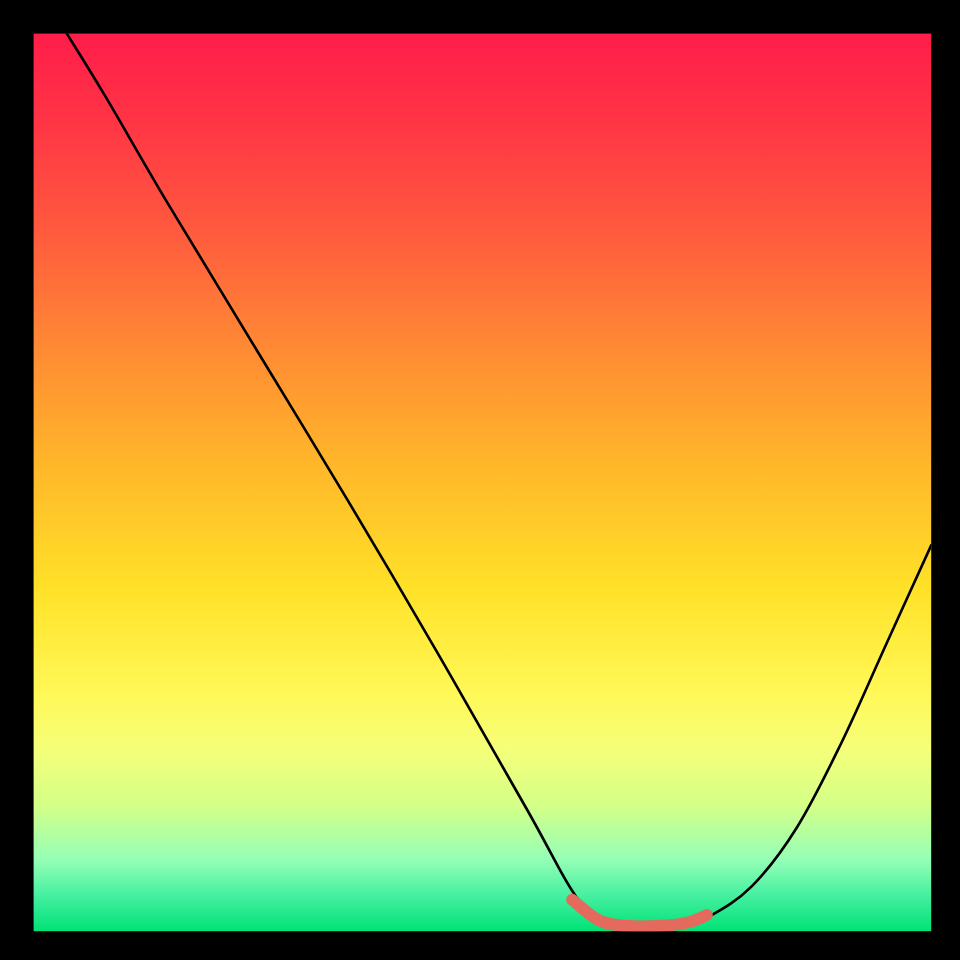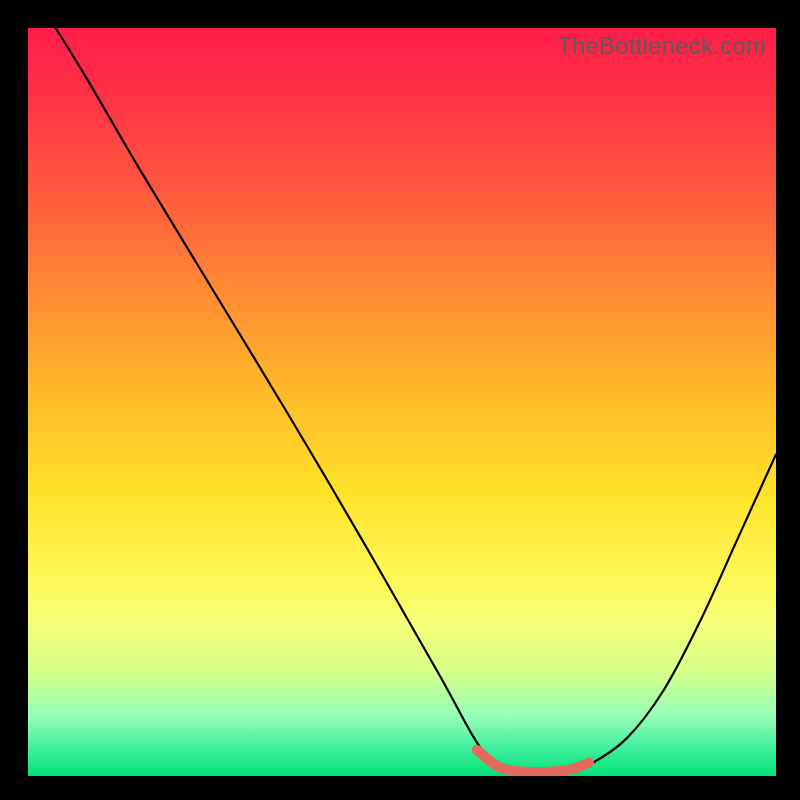--- a/index.html
+++ b/index.html
@@ -36,19 +36,18 @@
     position: absolute;
     left: 0; top: 0;
     width: 748px; height: 748px;
   }
 </style>
 </head>
 <body>
 
 <div class="stage">
   <div class="plot">
-    <div class="watermark">TheBottleneck.com</div>
     <svg class="overlay" viewBox="0 0 748 748" preserveAspectRatio="none">
       <path id="curve-path" fill="none" stroke="#000000" stroke-width="2.2" stroke-linejoin="round" stroke-linecap="round" d="M 27.68 0.00 C 33.47 9.42, 44.63 26.78, 59.84 52.36 C 75.05 77.94, 89.31 103.75, 112.20 142.12 C 135.09 180.49, 160.07 221.11, 187.00 265.54 C 213.93 309.97, 234.87 343.86, 261.80 388.96 C 288.73 434.06, 309.67 469.67, 336.60 516.12 C 363.53 562.57, 391.20 611.34, 411.40 647.02 C 431.60 682.70, 438.03 697.78, 448.80 714.34 C 459.57 730.90, 463.16 733.50, 471.24 739.02 C 479.32 744.54, 481.56 744.07, 493.68 745.01 C 505.80 745.95, 526.44 745.74, 538.56 744.26 C 550.68 742.78, 550.23 742.84, 561.00 736.78 C 571.77 730.72, 584.94 724.06, 598.40 710.60 C 611.86 697.14, 622.34 683.52, 635.80 661.98 C 649.26 640.44, 659.74 618.52, 673.20 590.92 C 686.66 563.32, 697.14 538.26, 710.60 508.64 C 724.06 479.02, 741.27 441.17, 748.00 426.36"></path>
       <path id="highlight-path" fill="none" stroke="#e36a5c" stroke-width="10" stroke-linecap="round" stroke-linejoin="round" d="M 448.80 721.82 C 452.84 724.92, 463.16 735.12, 471.24 739.02 C 479.32 742.93, 484.26 742.70, 493.68 743.51 C 503.10 744.32, 514.18 744.05, 523.60 743.51 C 533.02 742.97, 539.31 742.14, 546.04 740.52 C 552.77 738.90, 558.31 735.61, 561.00 734.54"></path>
     </svg>
   </div>
 </div>
 
 </body></html>

